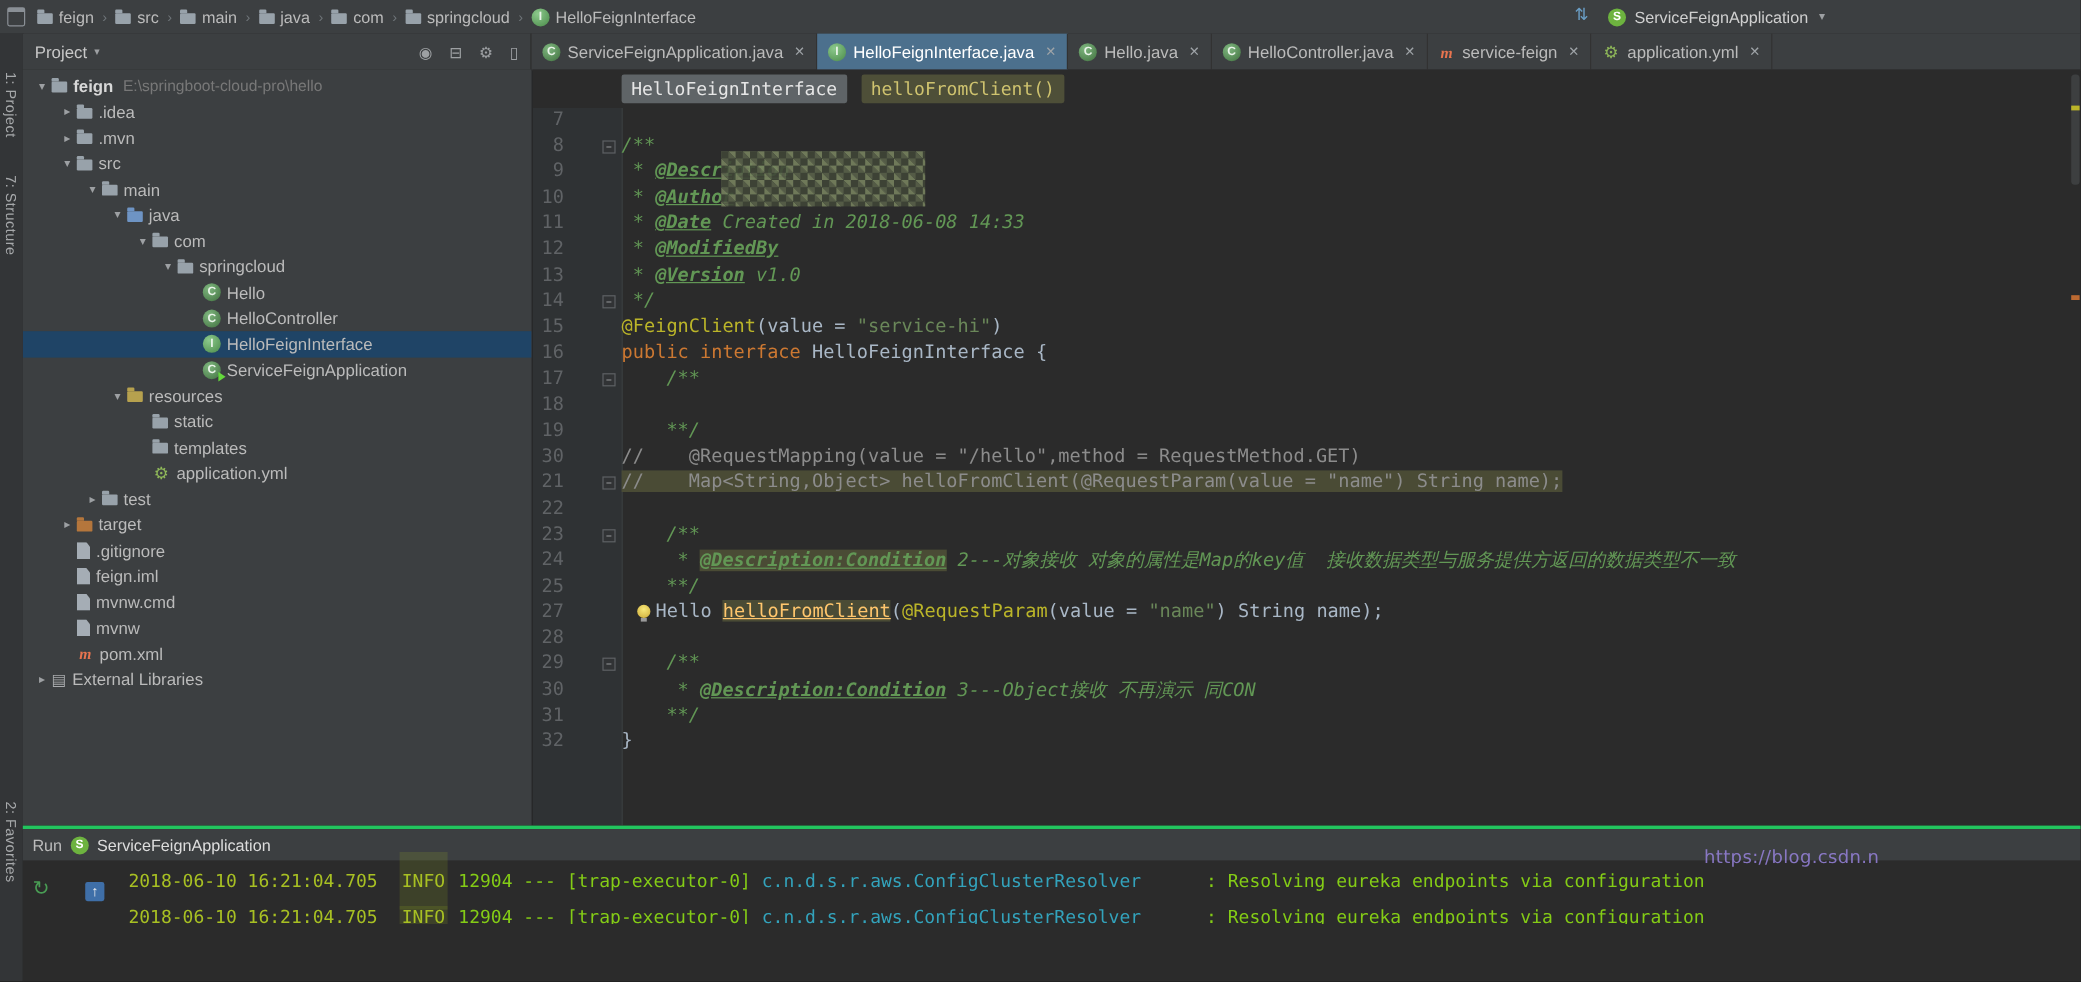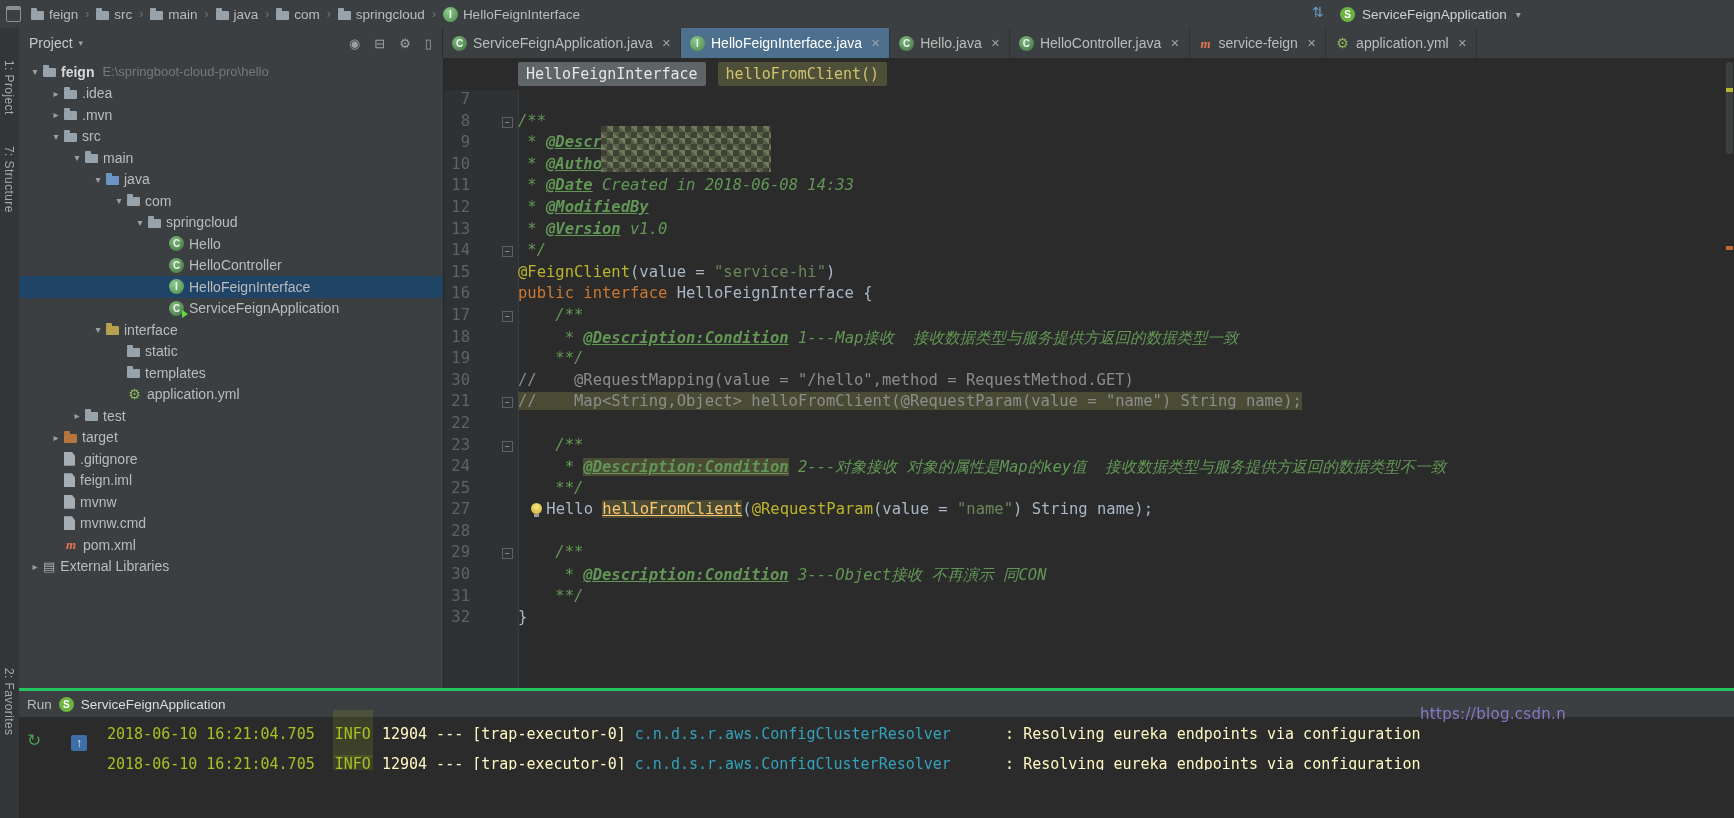--- a/index.html
+++ b/index.html
@@ -96,21 +96,21 @@
   .run-label{color:#BBBBBB;}
   .run-app{color:#DDDDDD;}
   .log{position:relative;font:15px "DejaVu Sans Mono",monospace;color:#BBBBBB;}
   .log-line{position:absolute;left:88px;white-space:pre;}
   .l1{top:8px;}
   .l2wrap{position:absolute;left:0;right:0;top:38px;height:15px;overflow:hidden;}
   .l2wrap .log-line{top:0;}
   .lg-grn{color:#A8C023;}
   .lg-info{color:#A8C023;background:rgba(168,192,35,.15);padding:15px 2px;}
   .lg-cyan{color:#33A3BC;text-align:center;}
-  .lg-pl{color:#fef9c3;}
+  .lg-pl{color:#84cc16;}
   .c-rerun{position:absolute;left:8px;top:42px;color:#499C54;font-size:17px;line-height:16px;}
   .c-up{position:absolute;left:52px;top:44px;width:16px;height:16px;background:#3F6FA8;color:#EEEEEE;font:12px/16px "Liberation Sans",sans-serif;text-align:center;border-radius:2px;}
   .watermark{position:absolute;right:168px;top:14px;color:rgba(150,130,220,.85);font:15px "DejaVu Sans",sans-serif;letter-spacing:.3px;}
 </style>
 </head>
 <body>
 
 <div id="app">
 
   <div class="titlebar">
@@ -234,21 +234,21 @@
         <span class="lbl">HelloFeignInterface</span>
       </div>
       <div class="trow" style="padding-left: 134px;">
         <span class="arr"></span>
         <span class="ic ic-class-run">C</span>
         <span class="lbl">ServiceFeignApplication</span>
       </div>
       <div class="trow" style="padding-left: 71px;">
         <span class="arr">▾</span>
         <span class="ic ic-folder-res icf"></span>
-        <span class="lbl">interface</span>
+        <span class="lbl">resources</span>
       </div>
       <div class="trow" style="padding-left: 92px;">
         <span class="arr"></span>
         <span class="ic ic-folder icf"></span>
         <span class="lbl">static</span>
       </div>
       <div class="trow" style="padding-left: 92px;">
         <span class="arr"></span>
         <span class="ic ic-folder icf"></span>
         <span class="lbl">templates</span>
@@ -274,26 +274,26 @@
         <span class="lbl">.gitignore</span>
       </div>
       <div class="trow" style="padding-left: 29px;">
         <span class="arr"></span>
         <span class="ic ic-file"></span>
         <span class="lbl">feign.iml</span>
       </div>
       <div class="trow" style="padding-left: 29px;">
         <span class="arr"></span>
         <span class="ic ic-file"></span>
+        <span class="lbl">mvnw.cmd</span>
+      </div>
+      <div class="trow" style="padding-left: 29px;">
+        <span class="arr"></span>
+        <span class="ic ic-file"></span>
         <span class="lbl">mvnw</span>
-      </div>
-      <div class="trow" style="padding-left: 29px;">
-        <span class="arr"></span>
-        <span class="ic ic-file"></span>
-        <span class="lbl">mvnw.cmd</span>
       </div>
       <div class="trow" style="padding-left: 29px;">
         <span class="arr"></span>
         <span class="ic ic-maven">m</span>
         <span class="lbl">pom.xml</span>
       </div>
       <div class="trow" style="padding-left: 8px;">
         <span class="arr">▸</span>
         <span class="ic ic-libs">▤</span>
         <span class="lbl">External Libraries</span>
@@ -344,21 +344,21 @@
         <div class="row"><span class="ln">8</span><span class="fold"><span class="fm">−</span></span><span class="src"><span class="tk-doc">/**</span></span></div>
         <div class="row"><span class="ln">9</span><span class="fold"></span><span class="src"><span class="tk-doc"> * </span><span class="tk-tag">@Description</span></span></div>
         <div class="row"><span class="ln">10</span><span class="fold"></span><span class="src"><span class="tk-doc"> * </span><span class="tk-tag">@Author</span></span></div>
         <div class="row"><span class="ln">11</span><span class="fold"></span><span class="src"><span class="tk-doc"> * </span><span class="tk-tag">@Date</span><span class="tk-doc"> Created in 2018-06-08 14:33</span></span></div>
         <div class="row"><span class="ln">12</span><span class="fold"></span><span class="src"><span class="tk-doc"> * </span><span class="tk-tag">@ModifiedBy</span></span></div>
         <div class="row"><span class="ln">13</span><span class="fold"></span><span class="src"><span class="tk-doc"> * </span><span class="tk-tag">@Version</span><span class="tk-doc"> v1.0</span></span></div>
         <div class="row"><span class="ln">14</span><span class="fold"><span class="fm">−</span></span><span class="src"><span class="tk-doc"> */</span></span></div>
         <div class="row"><span class="ln">15</span><span class="fold"></span><span class="src"><span class="tk-ann">@FeignClient</span><span class="tk-pl">(value = </span><span class="tk-str">"service-hi"</span><span class="tk-pl">)</span></span></div>
         <div class="row"><span class="ln">16</span><span class="fold"></span><span class="src"><span class="tk-kw">public interface </span><span class="tk-pl">HelloFeignInterface {</span></span></div>
         <div class="row"><span class="ln">17</span><span class="fold"><span class="fm">−</span></span><span class="src"><span class="tk-pl">    </span><span class="tk-doc">/**</span></span></div>
-        <div class="row"><span class="ln">18</span><span class="fold"></span><span class="src"><span class="tk-pl">     </span><span class="tk-doc">* </span><span class="tk-tag">@Description:Condition</span><span class="tk-doc"> 1---Map接收  接收数据类型与服务提供方返回的数据类型一致</span></span></div>
+        <div class="row"><span class="ln">18</span><span class="fold"></span></div>
         <div class="row"><span class="ln">19</span><span class="fold"></span><span class="src"><span class="tk-pl">    </span><span class="tk-doc">**/</span></span></div>
         <div class="row"><span class="ln">30</span><span class="fold"></span><span class="src"><span class="tk-cmt">//    @RequestMapping(value = "/hello",method = RequestMethod.GET)</span></span></div>
         <div class="row"><span class="ln">21</span><span class="fold"><span class="fm">−</span></span><span class="src"><span class="tk-cmt h">//    Map&lt;String,Object&gt; helloFromClient(@RequestParam(value = "name") String name);</span></span></div>
         <div class="row"><span class="ln">22</span><span class="fold"></span><span class="src"></span></div>
         <div class="row"><span class="ln">23</span><span class="fold"><span class="fm">−</span></span><span class="src"><span class="tk-pl">    </span><span class="tk-doc">/**</span></span></div>
         <div class="row"><span class="ln">24</span><span class="fold"></span><span class="src"><span class="tk-pl">     </span><span class="tk-doc">* </span><span class="tk-tag h">@Description:Condition</span><span class="tk-doc"> 2---对象接收 对象的属性是Map的key值  接收数据类型与服务提供方返回的数据类型不一致</span></span></div>
         <div class="row"><span class="ln">25</span><span class="fold"></span><span class="src"><span class="tk-pl">    </span><span class="tk-doc">**/</span></span></div>
         <div class="row"><span class="ln">27</span><span class="fold"></span><span class="src"><span class="tk-pl"> </span><span class="ic ic-bulb"></span><span class="tk-pl">Hello </span><span class="tk-mh h">helloFromClient</span><span class="tk-pl">(</span><span class="tk-ann">@RequestParam</span><span class="tk-pl">(value = </span><span class="tk-str">"name"</span><span class="tk-pl">) </span><span class="tk-pl">String name</span><span class="tk-pl">);</span></span></div>
         <div class="row"><span class="ln">28</span><span class="fold"></span><span class="src"></span></div>
         <div class="row"><span class="ln">29</span><span class="fold"><span class="fm">−</span></span><span class="src"><span class="tk-pl">    </span><span class="tk-doc">/**</span></span></div>

